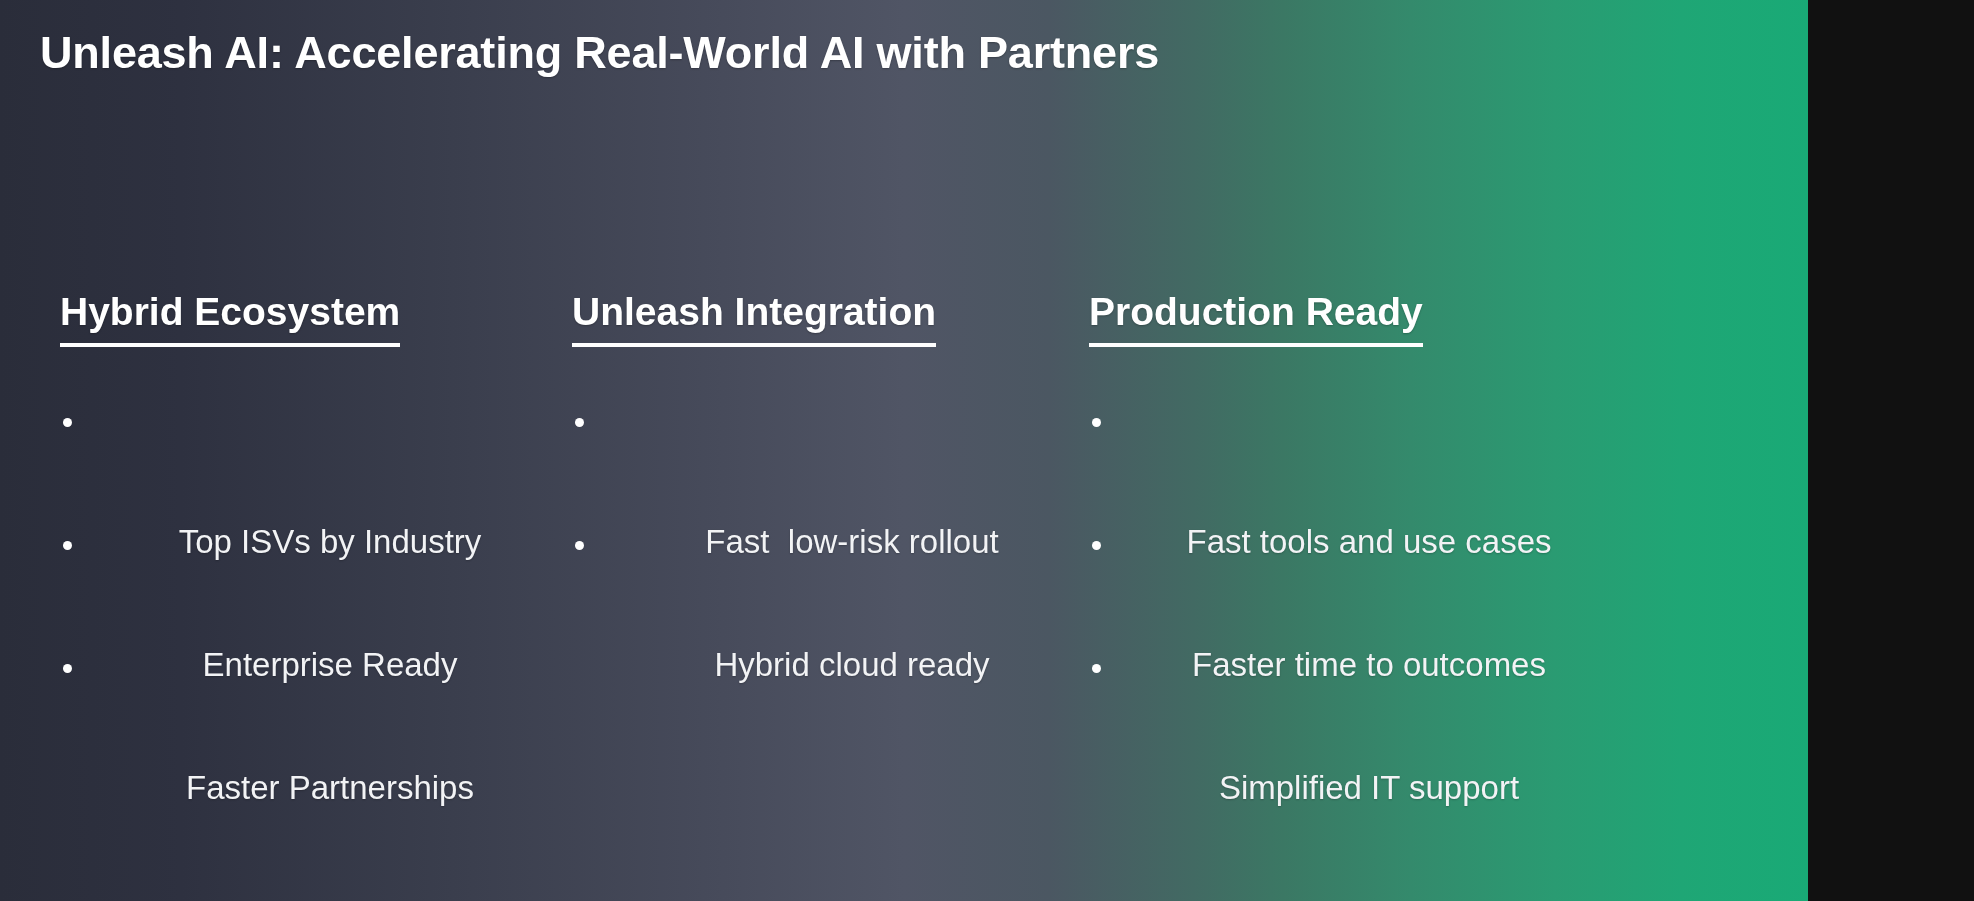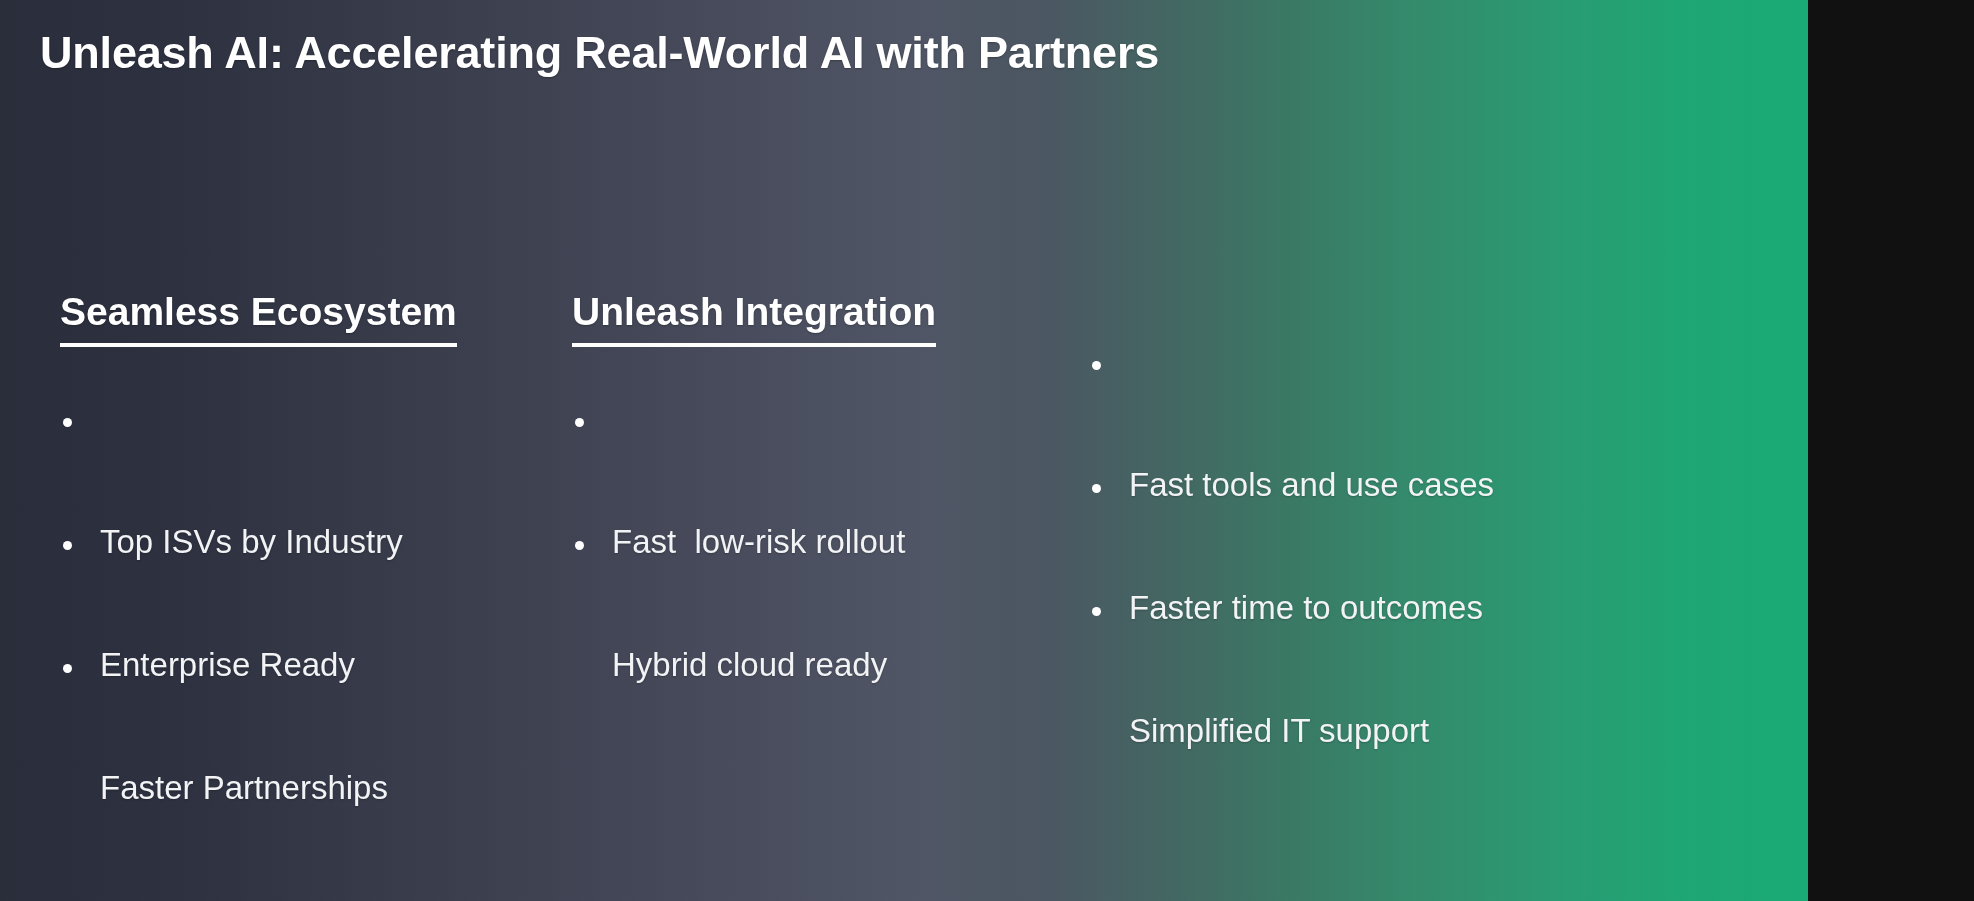--- a/index.html
+++ b/index.html
@@ -98,33 +98,34 @@
     left: 3px;
     top: 16px;
     width: 9px;
     height: 9px;
     border-radius: 50%;
     background: #ffffff;
   }
 
   .bullet-text {
     display: block;
+    text-align: center;
   }
 </style>
 </head>
 <body>
 
 <div id="slide">
 
   <div class="slide-title">Unleash AI: Accelerating Real-World AI with Partners</div>
 
   <div class="columns">
 
     <div class="column col-0">
-      <div class="column-heading">Seamless Ecosystem</div>
+      <div class="column-heading">Hybrid Ecosystem</div>
       <ul class="bullet-list">
         <li class="bullet-item">
           <span class="bullet-marker"></span>
           <span class="bullet-text">Top ISVs by Industry</span>
         </li>
         <li class="bullet-item">
           <span class="bullet-marker"></span>
           <span class="bullet-text">Enterprise Ready</span>
         </li>
         <li class="bullet-item">
@@ -142,20 +143,21 @@
           <span class="bullet-text">Fast  low-risk rollout</span>
         </li>
         <li class="bullet-item">
           <span class="bullet-marker"></span>
           <span class="bullet-text">Hybrid cloud ready</span>
         </li>
       </ul>
     </div>
 
     <div class="column col-2">
+      <div class="column-heading">Production Ready</div>
       <ul class="bullet-list">
         <li class="bullet-item">
           <span class="bullet-marker"></span>
           <span class="bullet-text">Fast tools and use cases</span>
         </li>
         <li class="bullet-item">
           <span class="bullet-marker"></span>
           <span class="bullet-text">Faster time to outcomes</span>
         </li>
         <li class="bullet-item">

